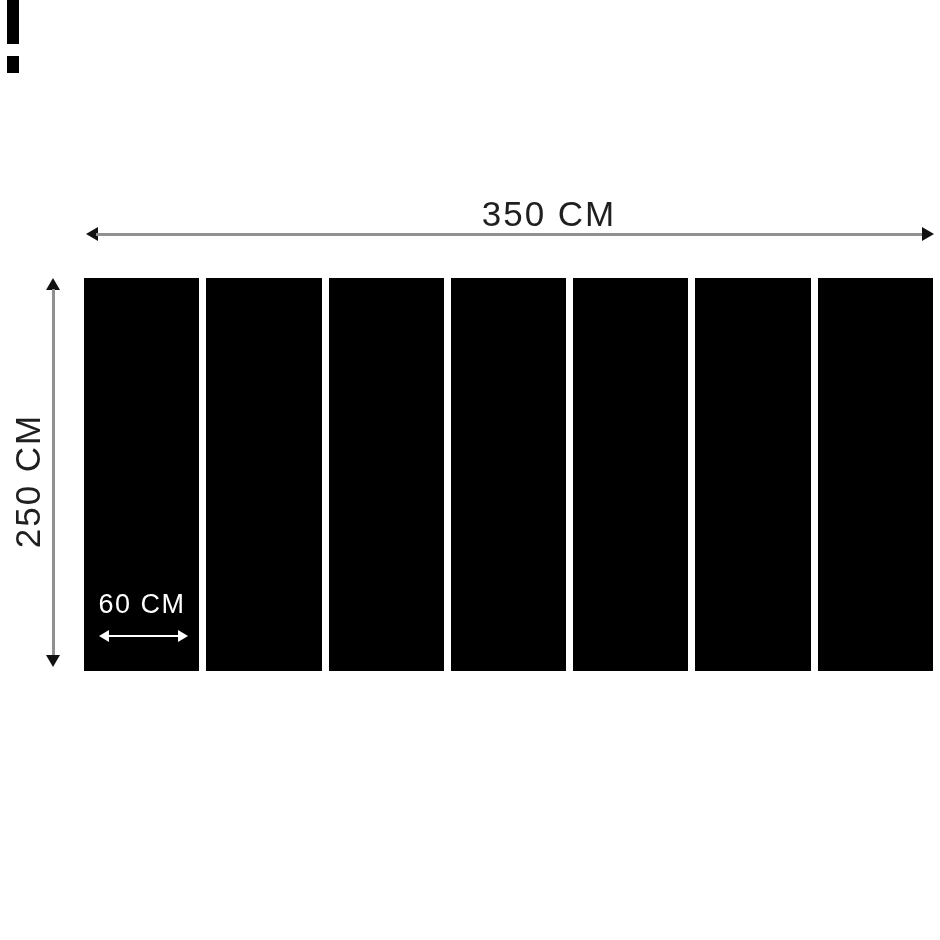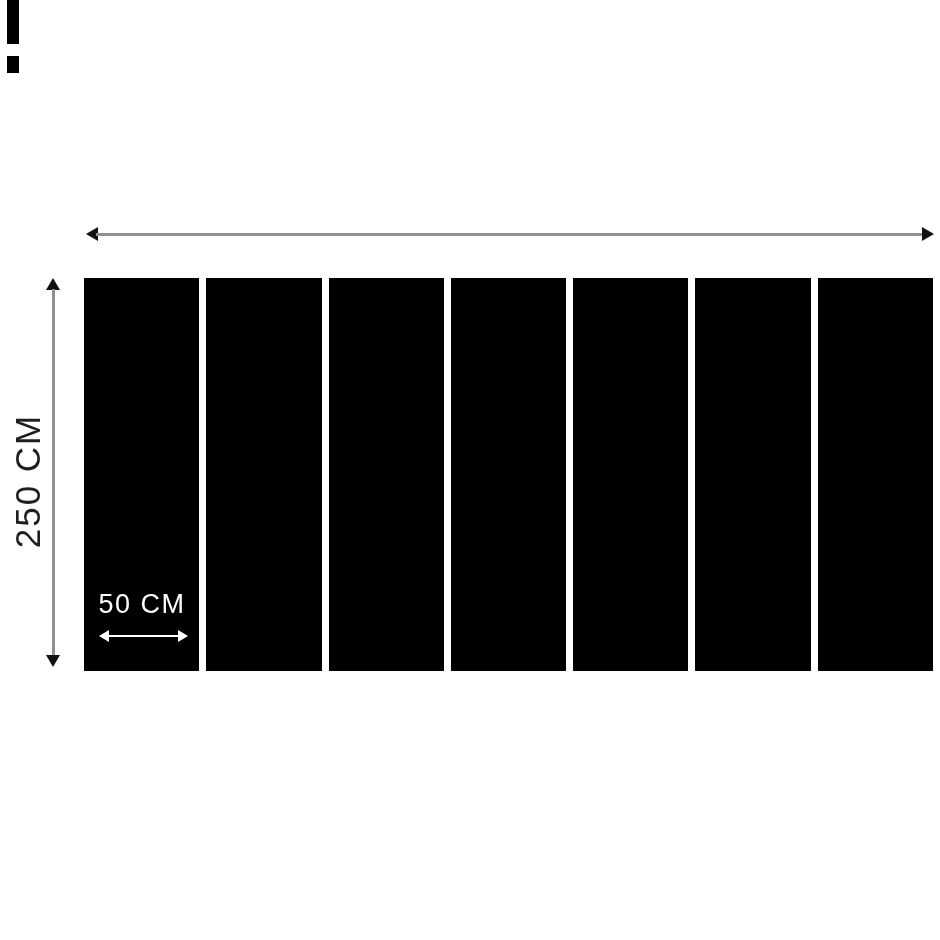--- a/index.html
+++ b/index.html
@@ -45,20 +45,21 @@
   .edge-frag-2{left:7px;top:56px;width:12px;height:17px;}
 </style>
 </head>
 <body>
 
 <div class="canvas">
 
   <div class="edge-frag edge-frag-1"></div>
   <div class="edge-frag edge-frag-2"></div>
 
+  <div class="dim-label label-top">350 CM</div>
   <div>
     <div class="tri tri-left"></div>
     <div class="hline"></div>
     <div class="tri tri-right"></div>
   </div>
 
   <div class="dim-label label-left">250 CM</div>
   <div>
     <div class="tri tri-up"></div>
     <div class="vline"></div>
@@ -68,20 +69,20 @@
   <div class="strip">
       <div class="panel"></div>
       <div class="panel"></div>
       <div class="panel"></div>
       <div class="panel"></div>
       <div class="panel"></div>
       <div class="panel"></div>
       <div class="panel"></div>
     </div>
 
-  <div class="label-panel">50 CM</div>
+  <div class="label-panel">60 CM</div>
   <div>
     <div class="tri wtri-left"></div>
     <div class="wline"></div>
     <div class="tri wtri-right"></div>
   </div>
 
 </div>
 
 </body></html>

